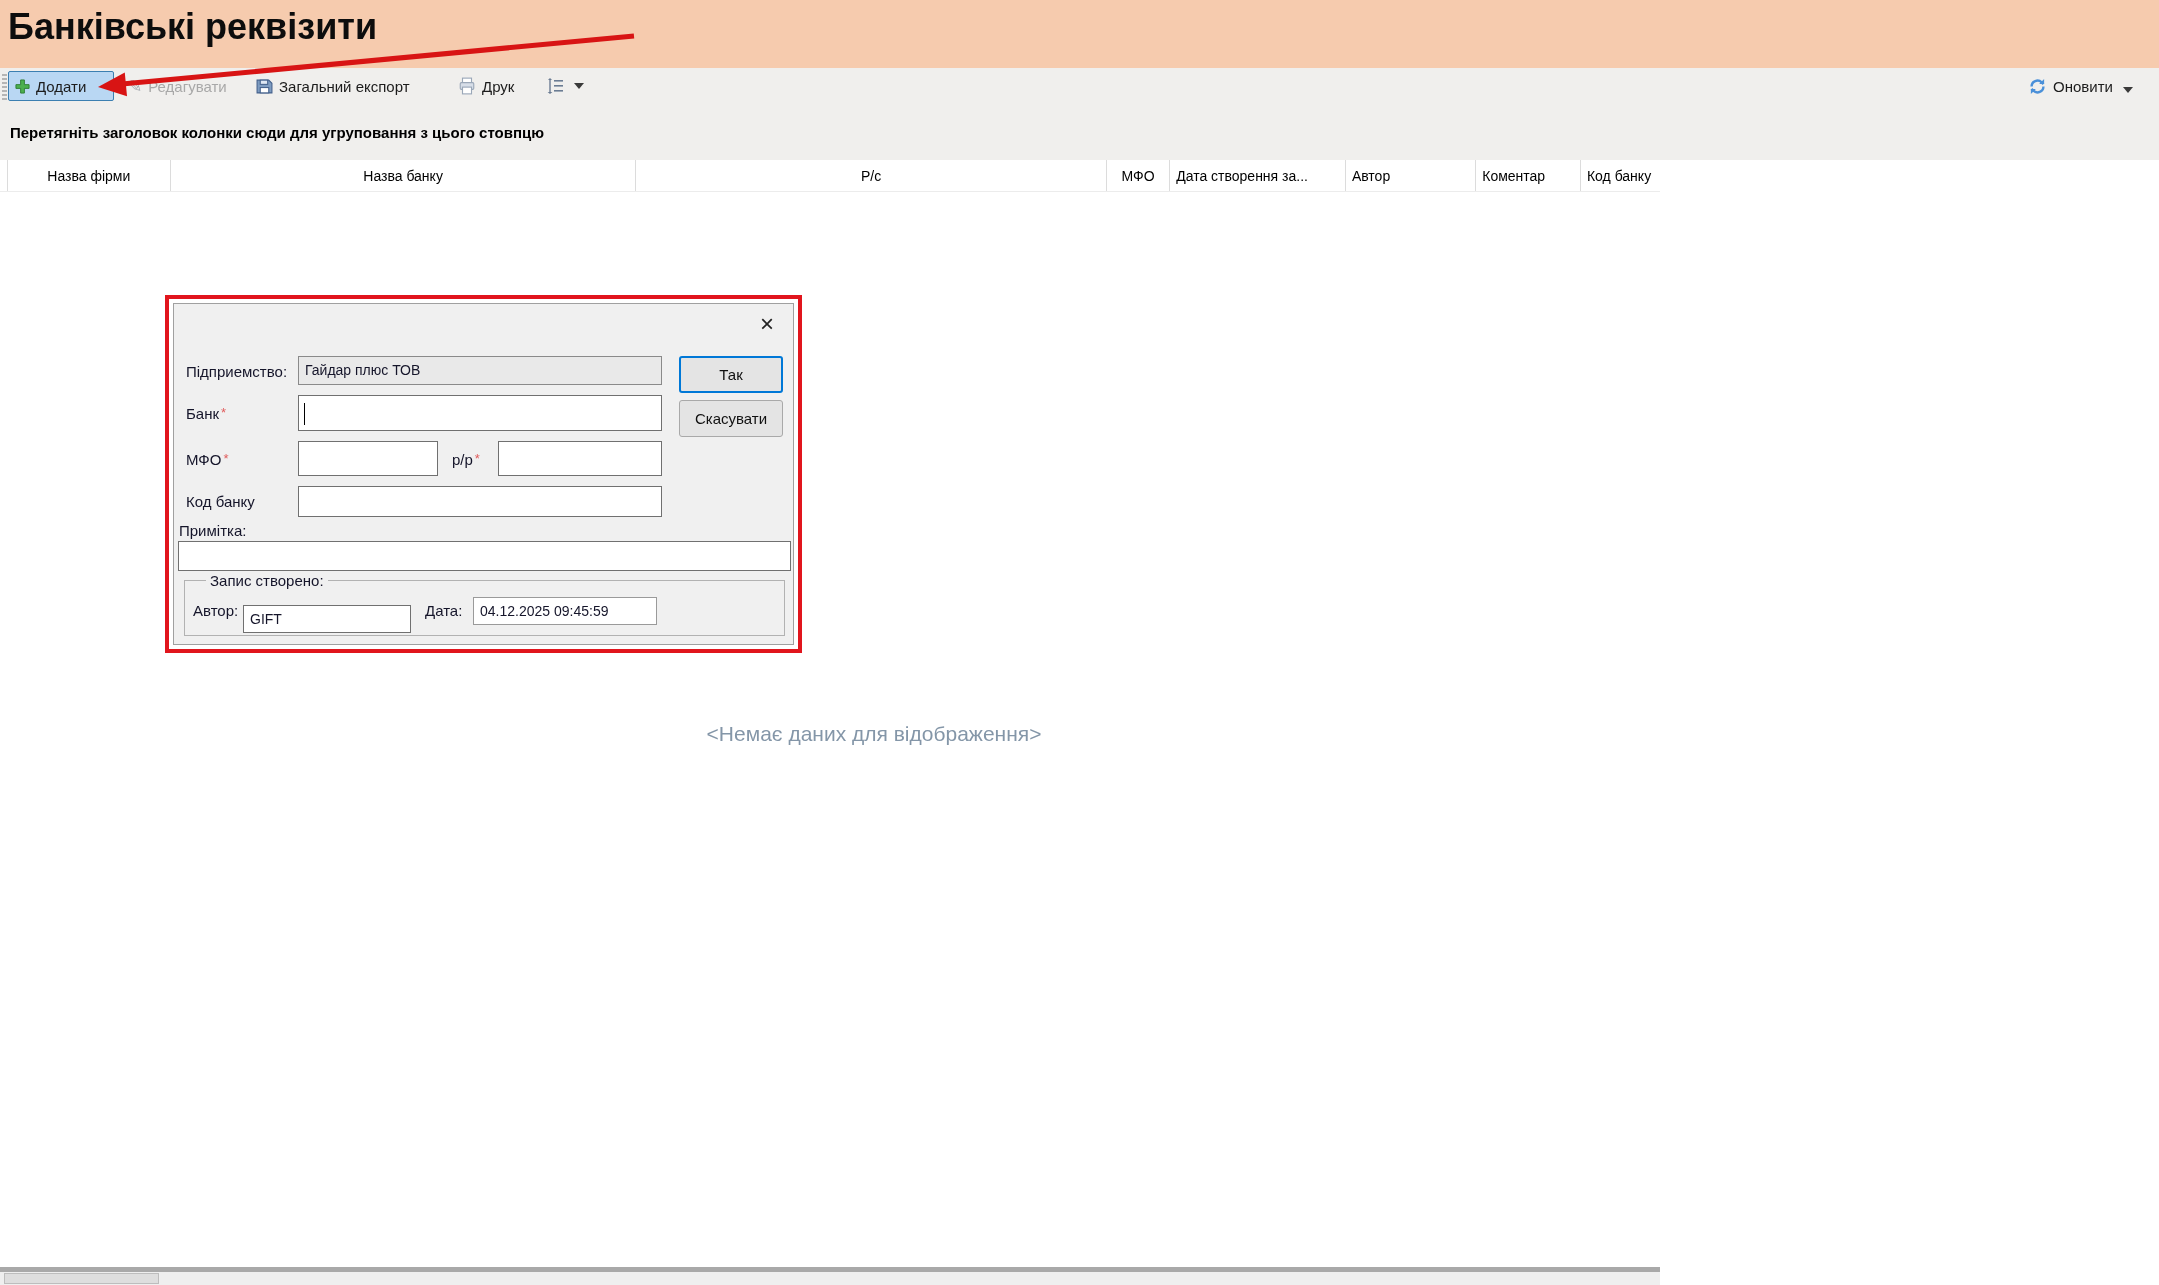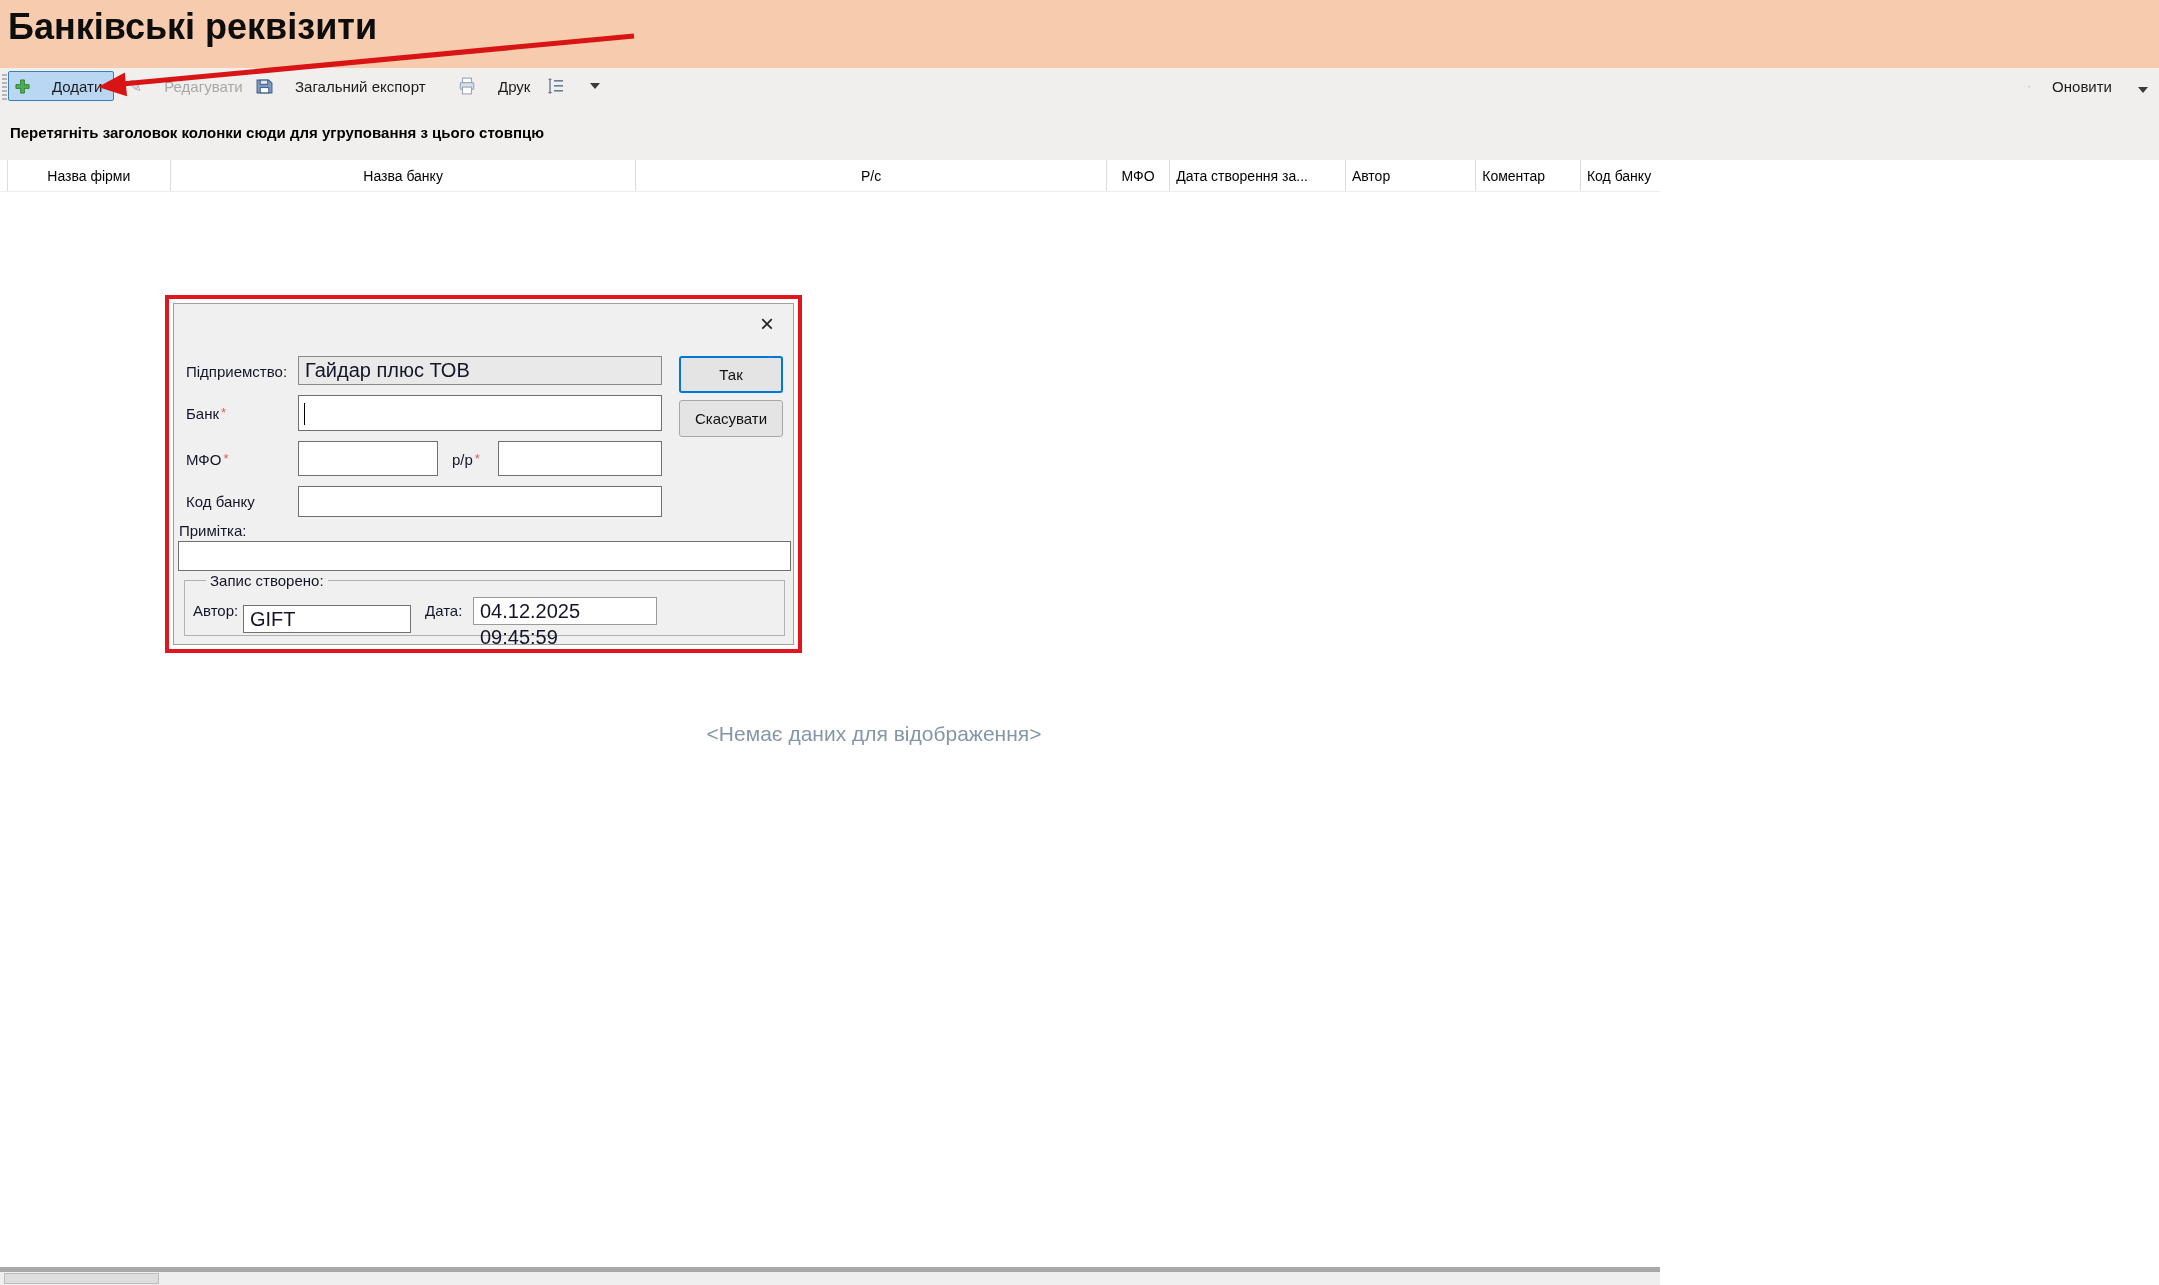--- a/index.html
+++ b/index.html
@@ -12,21 +12,21 @@
     font-family:"Liberation Sans", sans-serif; color:#111;}
   .abs{position:absolute;}
 
   
   .title-band{left:0; top:0; width:2159px; height:68px; background:var(--header-band);}
   .page-title{left:8px; top:6px; font-size:36px; font-weight:bold; color:#0d0d0d; letter-spacing:0px;}
   .gray-band{left:0; top:68px; width:2159px; height:92px; background:var(--toolbar-band);}
   .gripper{left:2px; top:74px; width:5px; height:26px;
     background:repeating-linear-gradient(to bottom,#b5b5b5 0 2px,transparent 2px 4px);}
   .tb-item{position:absolute; top:71px; height:30px; display:flex; align-items:center;
-    gap:22px; font-size:15px; color:#1c1c1c; padding:0 6px; white-space:nowrap; cursor:default;}
+    gap:6px; font-size:15px; color:#1c1c1c; padding:0 6px; white-space:nowrap; cursor:default;}
   .tb-add{left:8px; width:106px; background:var(--add-btn-bg);
     border:1px solid var(--add-btn-border); border-radius:2px;}
   .tb-edit{left:122px; color:var(--disabled-text);}
   .tb-export{left:250px;}
   .tb-print{left:452px;}
   .tb-cols{left:540px;}
   .tb-refresh{left:2022px; width:132px;}
   .caret-down{width:0; height:0; border-left:5px solid transparent;
     border-right:5px solid transparent; border-top:6px solid #3a3a3a; margin-left:4px;}
   .icon-svg{display:inline-block;}
@@ -60,21 +60,21 @@
   
   .dialog{left:173px; top:303px; width:621px; height:342px; background:#f0f0f0;
     border:1px solid #a0a0a0; z-index:30; font-size:15px; color:#15152a;}
   .dlg-titlebar{position:absolute; left:0; top:0; width:100%; height:40px; background:#fff;
     display:flex; align-items:center; padding:0 12px; font-size:16px;}
   .dlg-close{position:absolute; right:10px; top:4px; width:32px; height:32px; display:flex;
     align-items:center; justify-content:center; font-size:24px; font-weight:300; color:#222;
     cursor:default;}
   .dlg-label{position:absolute; white-space:nowrap;}
   .req{color:#e05c5c; font-size:13px; vertical-align:top; margin-left:2px;}
-  .dlg-input{position:absolute; background:#fff; border:1px solid #707070; font-size:20px;
+  .dlg-input{position:absolute; background:#fff; border:1px solid #707070; font-size:14px;
     padding:0 6px; font-family:"Liberation Sans", sans-serif; color:#15152a;}
   .dlg-input.ro{background:#e9e9e9; border-color:#8a8a8a;}
   .caret{position:absolute; left:5px; top:7px; width:1px; height:22px; background:#000;}
   .dlg-btn{position:absolute; width:104px; background:#e4e4e4; font-size:15px; color:#111;
     display:flex; align-items:center; justify-content:center; border-radius:3px; cursor:default;}
   .btn-ok{left:505px; top:52px; height:37px; border:2px solid var(--ok-btn-border);}
   .btn-cancel{left:505px; top:96px; height:37px; border:1px solid #a9a9a9;}
   .created-group{position:absolute; left:10px; top:268px; width:601px; height:64px;
     border:1px solid #b2b2b2;padding-left:13px;}
   .created-group legend{margin-left:8px; padding:0 4px; font-size:15px;}

